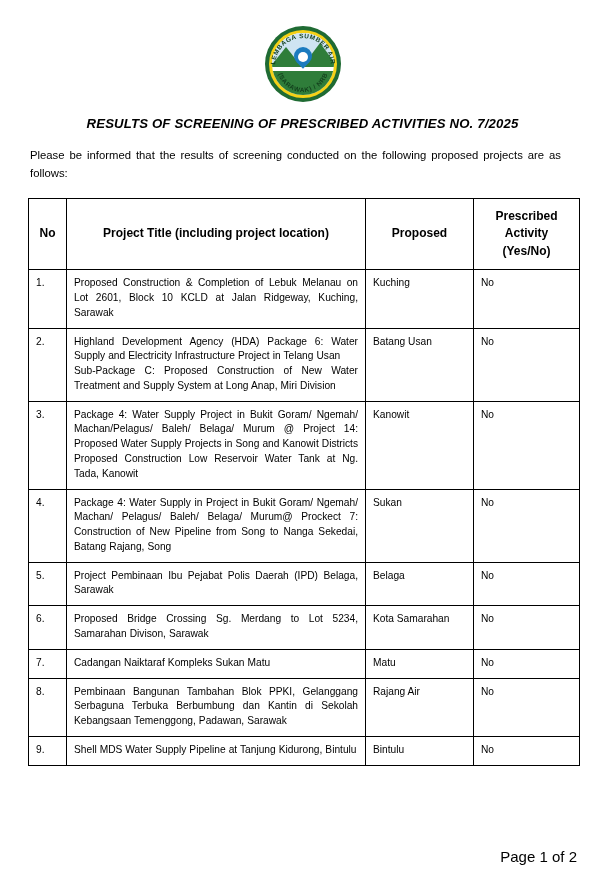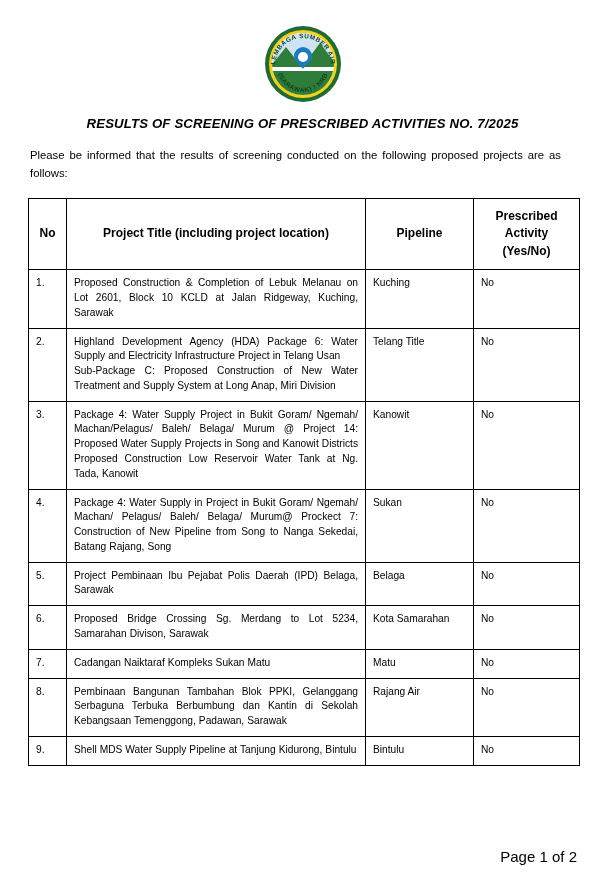--- a/index.html
+++ b/index.html
@@ -217,42 +217,42 @@
     <colgroup>
       <col class="c-no">
       <col class="c-title">
       <col class="c-loc">
       <col class="c-act">
     </colgroup>
     <thead>
       <tr>
         <th>No</th>
         <th>Project Title (including project location)</th>
-        <th>Pipeline</th>
+        <th>Proposed</th>
         <th>
           <span class="title-line">Prescribed</span>
           <span class="title-line">Activity</span>
           <span class="title-line">(Yes/No)</span>
         </th>
       </tr>
     </thead>
     <tbody>
       <tr>
         <td class="no">1.</td>
         <td class="title">Proposed Construction &amp; Completion of Lebuk Melanau on Lot 2601, Block 10 KCLD at Jalan Ridgeway, Kuching, Sarawak</td>
         <td class="loc">Kuching</td>
         <td class="act">No</td>
       </tr>
       <tr>
         <td class="no">2.</td>
         <td class="title">
           <span class="title-line">Highland Development Agency (HDA) Package 6: Water Supply and Electricity Infrastructure Project in Telang Usan</span>
           <span class="title-line">Sub-Package C: Proposed Construction of New Water Treatment and Supply System at Long Anap, Miri Division</span>
         </td>
-        <td class="loc">Telang Title</td>
+        <td class="loc">Batang Usan</td>
         <td class="act">No</td>
       </tr>
       <tr>
         <td class="no">3.</td>
         <td class="title">Package 4: Water Supply Project in Bukit Goram/ Ngemah/ Machan/Pelagus/ Baleh/ Belaga/ Murum @ Project 14: Proposed Water Supply Projects in Song and Kanowit Districts Proposed Construction Low Reservoir Water Tank at Ng. Tada, Kanowit</td>
         <td class="loc">Kanowit</td>
         <td class="act">No</td>
       </tr>
       <tr>
         <td class="no">4.</td>

